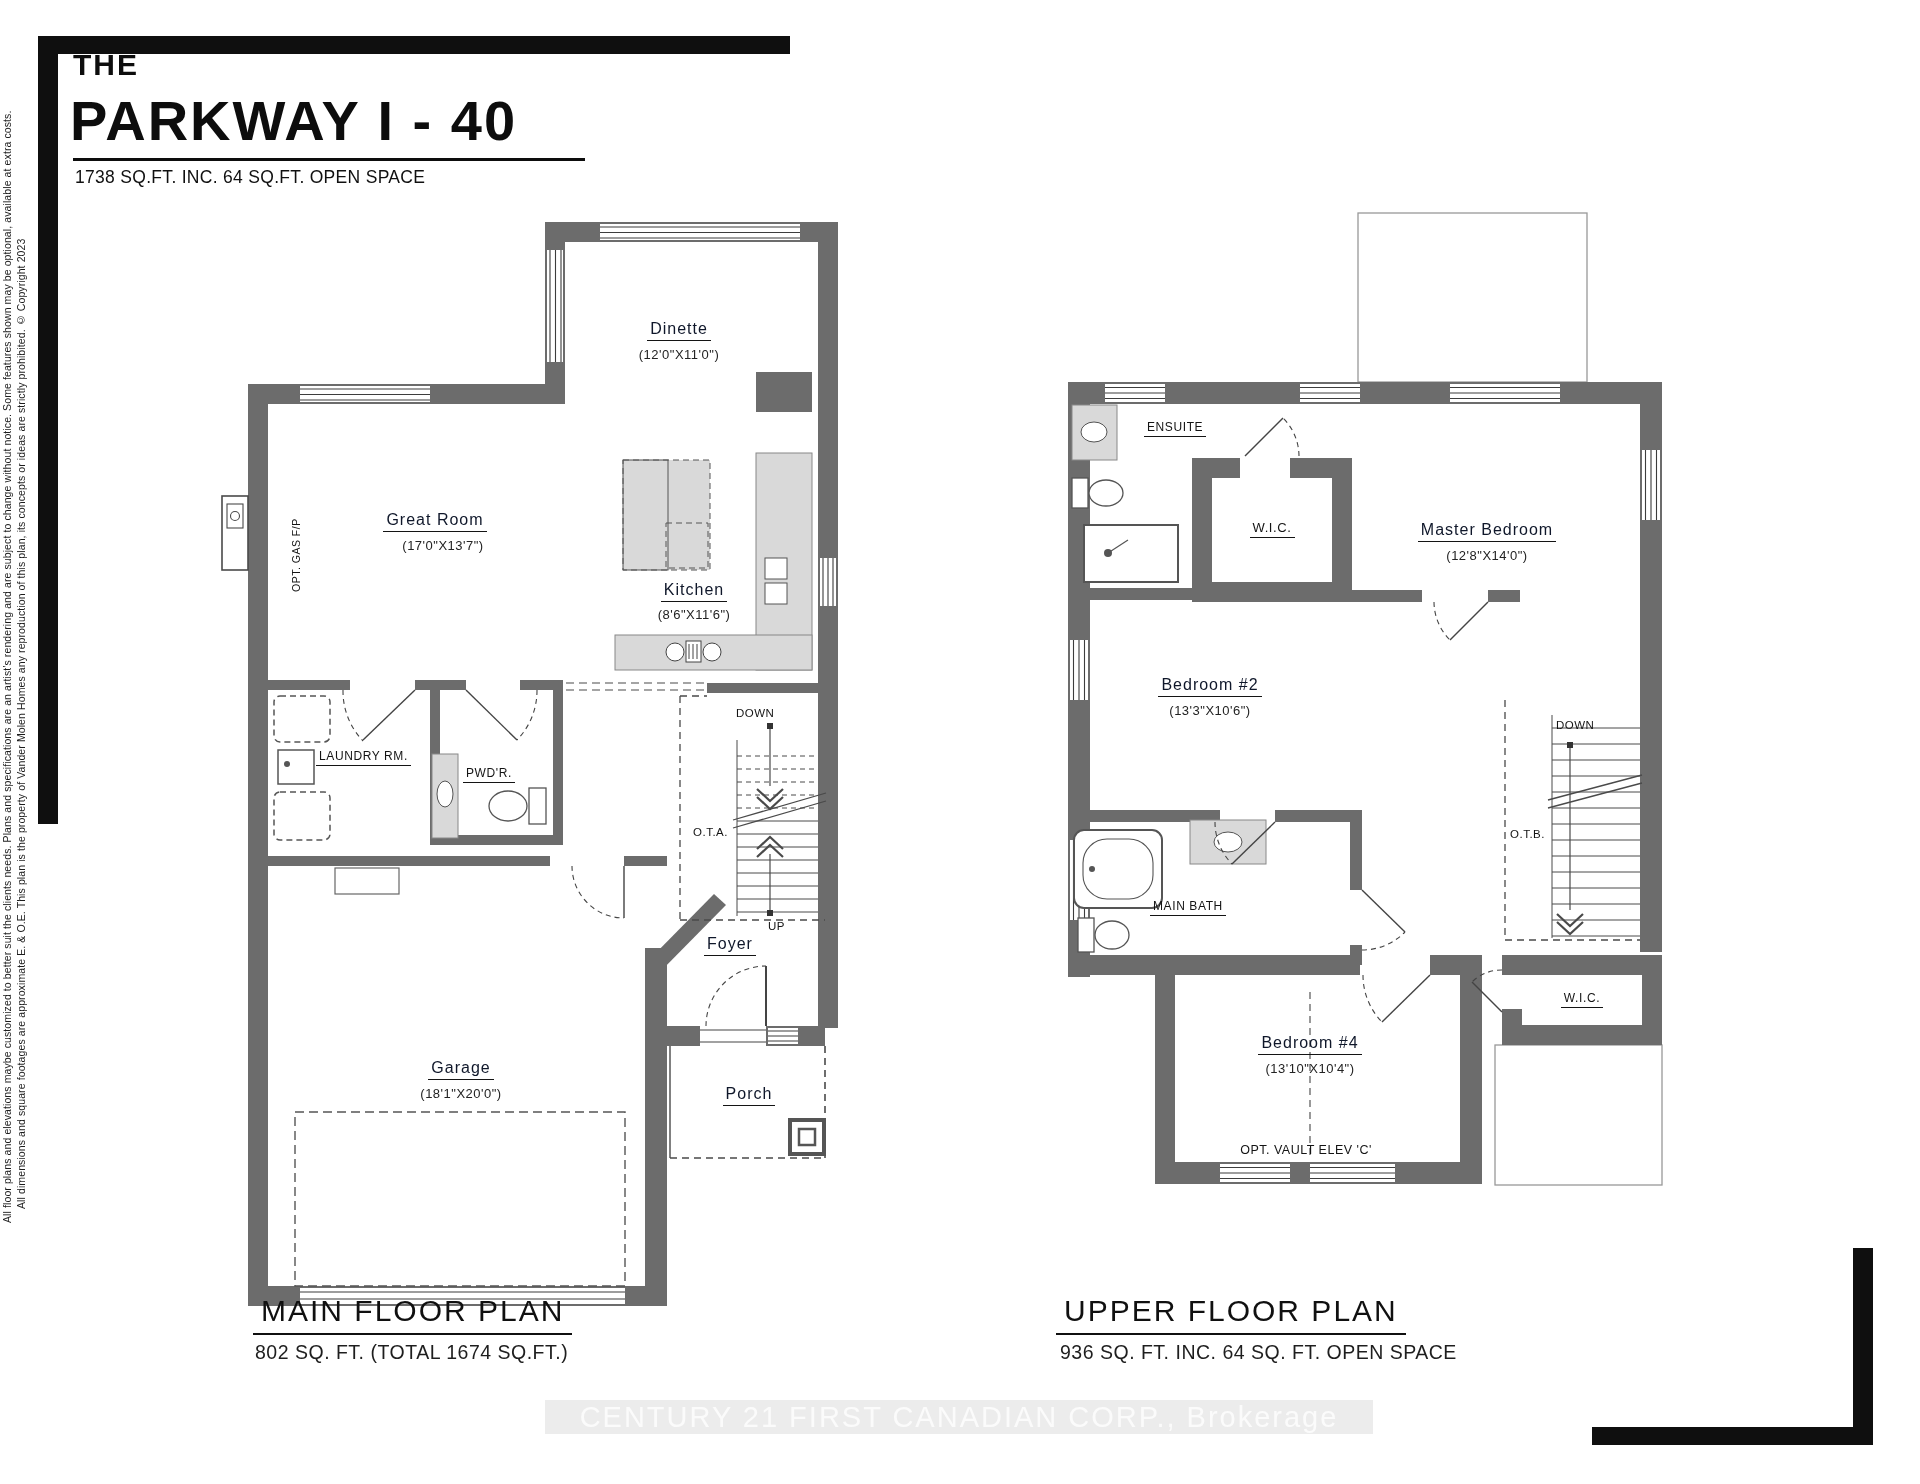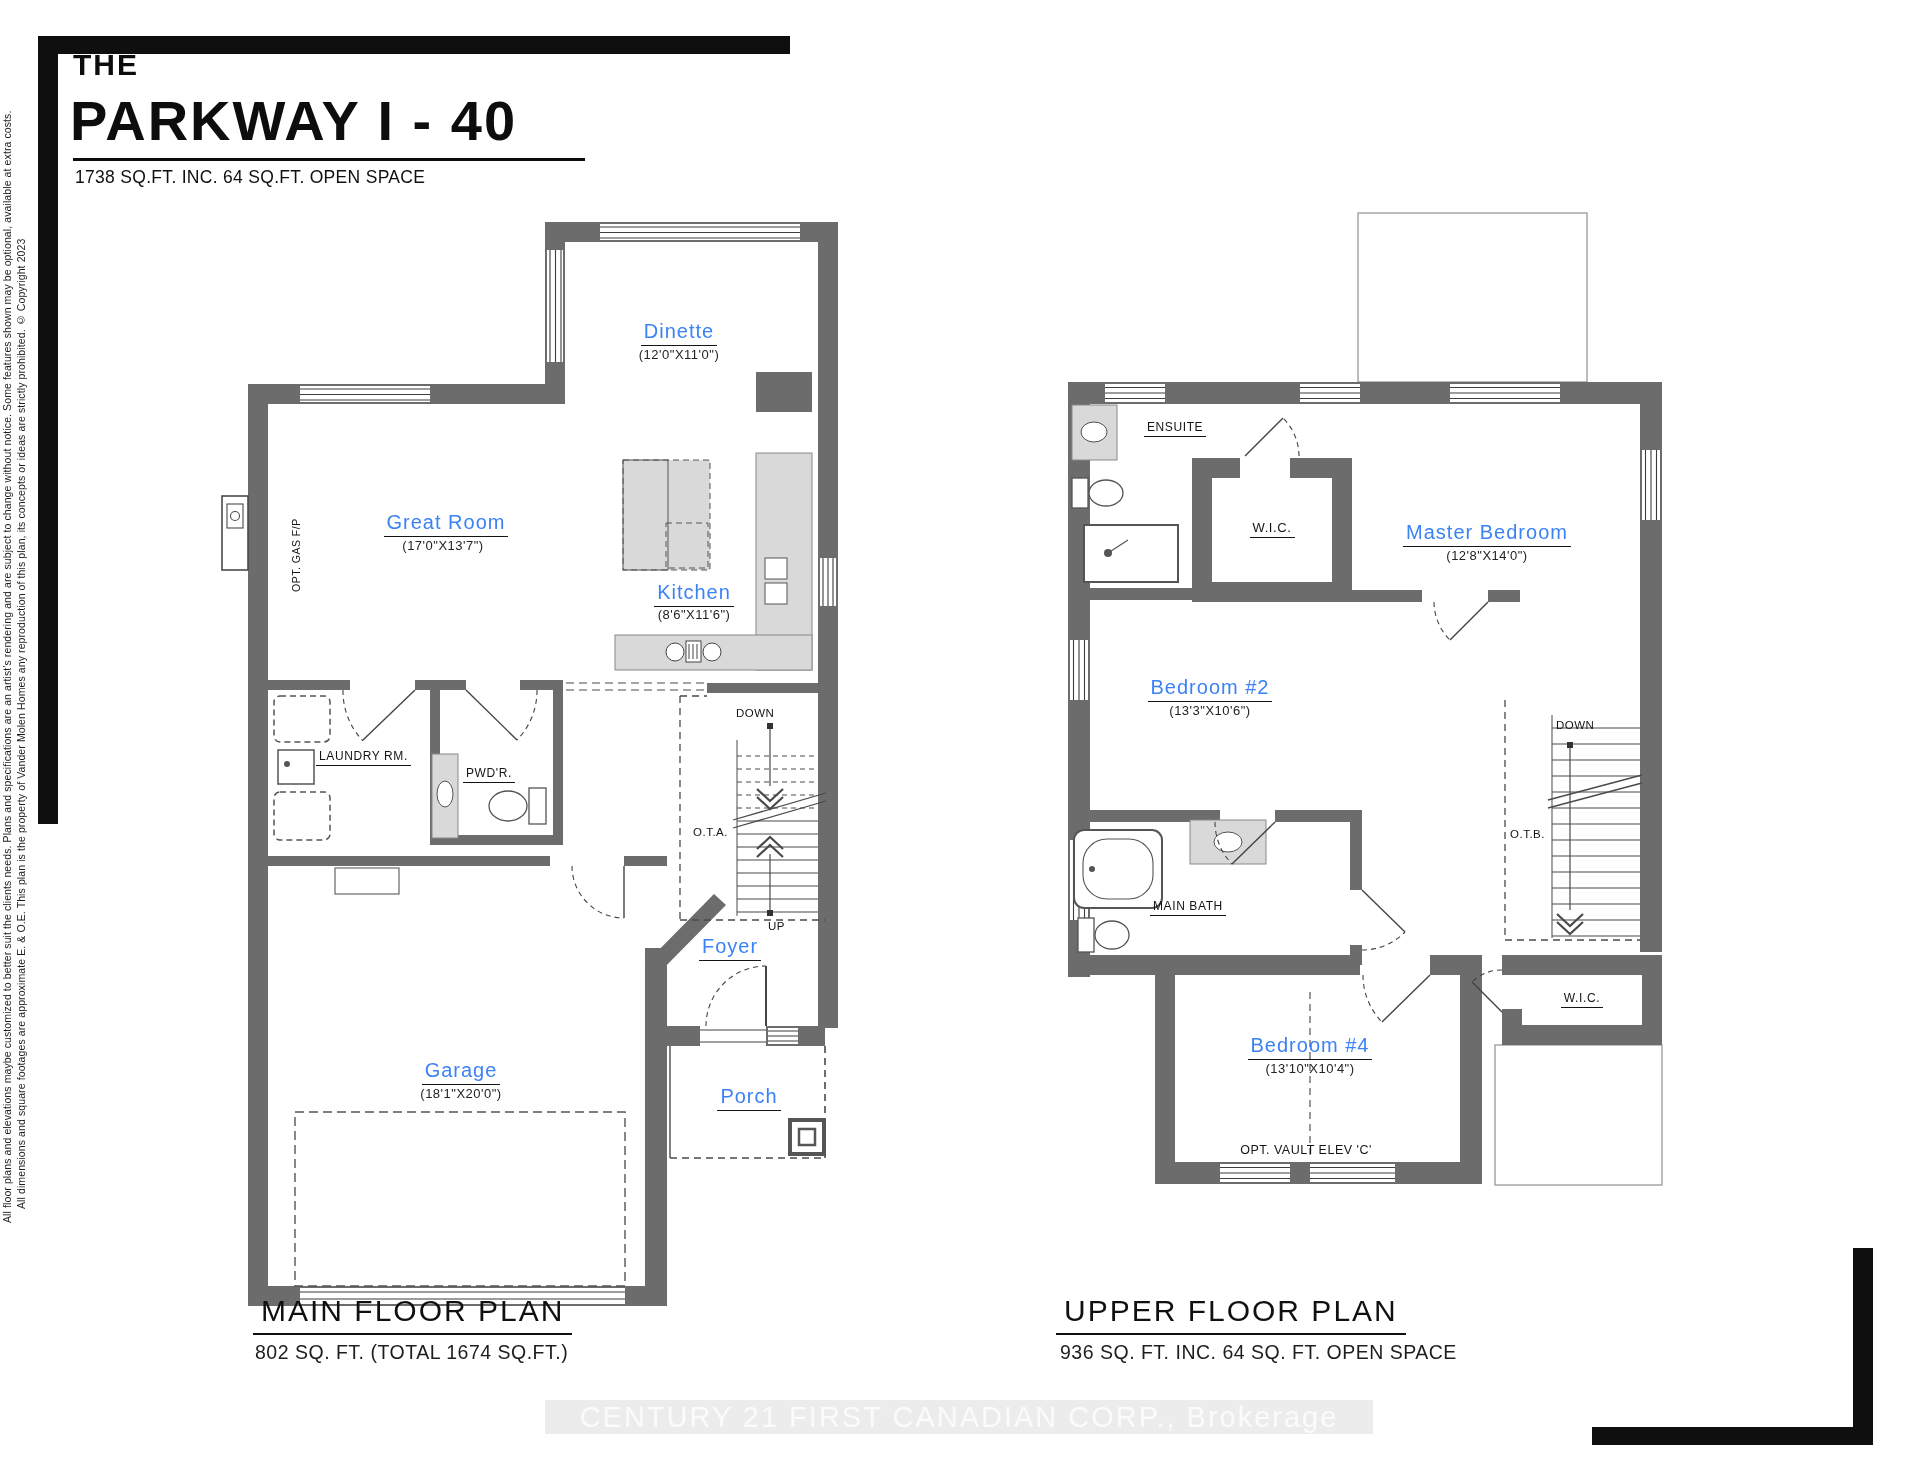--- a/index.html
+++ b/index.html
@@ -1,21 +1,21 @@
 <!DOCTYPE html>
 <html><head>
 <meta charset="utf-8">
 <style>
   html,body{margin:0;padding:0;background:#fff;}
   .canvas{position:relative;width:1920px;height:1484px;background:#ffffff;overflow:hidden;
           font-family:"Liberation Sans","DejaVu Sans",sans-serif;color:#141414;}
   .abs{position:absolute;}
   .corner{background:#0f0f0f;}
   .plan{position:absolute;}
-  .room-name{font-size:20px;letter-spacing:1px;color:#3b82f6;}
+  .room-name{font-size:16px;letter-spacing:1px;color:#0f172a;}
   .room-dims{font-size:13px;letter-spacing:.5px;color:#232323;}
   .small{font-size:12px;letter-spacing:.6px;color:#141414;}
   .annot{font-size:11.5px;letter-spacing:.5px;color:#141414;}
   .center{text-align:center;}
   .u{border-bottom:1.5px solid #141414;padding:0 3px 2px;display:inline-block;}
   .u2{border-bottom:2.5px solid #101010;padding:0 8px 5px;display:inline-block;}
   .vtext{writing-mode:vertical-rl;transform:rotate(180deg);white-space:nowrap;}
   .side-note{font-size:10.5px;line-height:13px;color:#1c1c1c;letter-spacing:.1px;}
   .brand-the{font-size:30px;font-weight:700;letter-spacing:2px;color:#0d0d0d;}
   .brand-title{font-size:56px;font-weight:700;letter-spacing:2px;color:#0d0d0d;white-space:nowrap;}
@@ -149,21 +149,21 @@
         <path d="M352 666 A 52 52 0 0 0 404 718" stroke-dasharray="5 4" stroke-width="1.1"></path>
         <rect x="480" y="826" width="66" height="20" fill="#fff" stroke="none"></rect>
         <path d="M480 830 H546 M480 842 H546" stroke-width="1.1"></path>
         <path d="M546 766 L546 826" stroke-width="2"></path>
         <path d="M486 826 A 60 60 0 0 1 546 766" stroke-dasharray="5 4" stroke-width="1.1"></path>
       </g>
     </svg>
 
     <div class="abs room-name center" style="left:369px;top:120px;width:180px"><span class="u">Dinette</span></div>
     <div class="abs room-dims center" style="left:369px;top:147px;width:180px">(12'0"X11'0")</div>
-    <div class="abs room-name center" style="left:116px;top:311px;width:220px"><span class="u">Great Room</span></div>
+    <div class="abs room-name center" style="left:105px;top:311px;width:220px"><span class="u">Great Room</span></div>
     <div class="abs room-dims center" style="left:113px;top:338px;width:220px">(17'0"X13'7")</div>
     <div class="abs room-name center" style="left:394px;top:381px;width:160px"><span class="u">Kitchen</span></div>
     <div class="abs room-dims center" style="left:394px;top:407px;width:160px">(8'6"X11'6")</div>
     <div class="abs small" style="left:96px;top:549px"><span class="u">LAUNDRY RM.</span></div>
     <div class="abs small" style="left:243px;top:566px"><span class="u">PWD'R.</span></div>
     <div class="abs annot" style="left:516px;top:507px">DOWN</div>
     <div class="abs annot" style="left:473px;top:626px">O.T.A.</div>
     <div class="abs annot" style="left:548px;top:720px">UP</div>
     <div class="abs room-name center" style="left:450px;top:735px;width:120px"><span class="u">Foyer</span></div>
     <div class="abs room-name center" style="left:141px;top:859px;width:200px"><span class="u">Garage</span></div>

